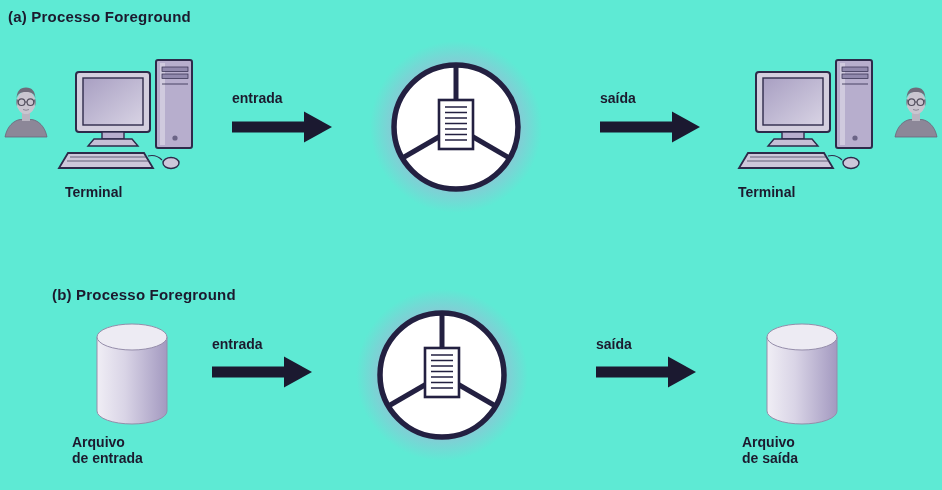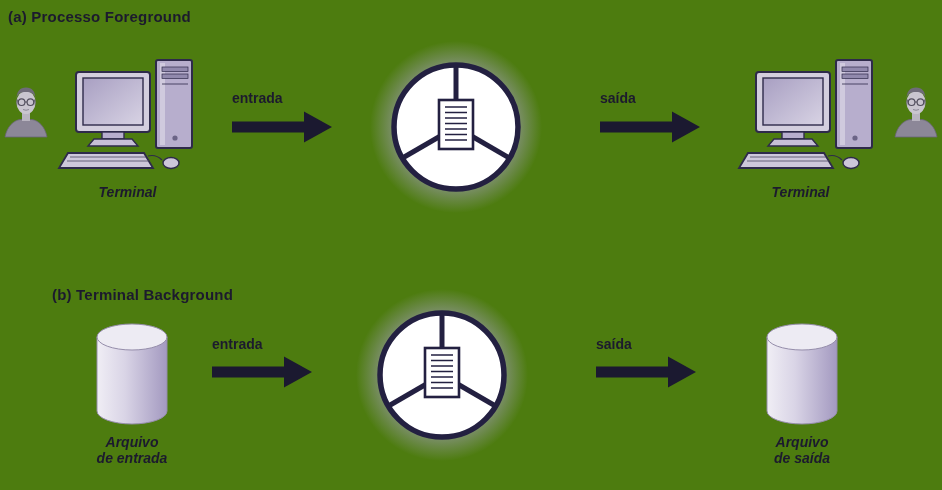--- a/index.html
+++ b/index.html
@@ -1,22 +1,22 @@
 <!DOCTYPE html>
 <html><head>
 <meta charset="utf-8">
 <style>
   * { margin:0; padding:0; box-sizing:border-box; }
   html,body { background:#ffffff; font-family:"Liberation Sans", sans-serif; }
-  .canvas { position:relative; width:942px; height:490px; background:#4d7c0f; overflow:hidden; }
+  .canvas { position:relative; width:942px; height:490px; background:#5eead4; overflow:hidden; }
   .layer { position:absolute; inset:0; }
   .abs { position:absolute; }
   .sec-title { font-weight:bold; font-size:15px; color:#1c1a2e; letter-spacing:0.2px; }
   .arrow-label { font-weight:bold; font-size:14px; color:#1c1a2e; text-align:left; }
-  .caption { font-weight:bold; font-size:14px; color:#1c1a2e; text-align:center; white-space:pre-line; line-height:1.15;font-style:italic; }
+  .caption { font-weight:bold; font-size:14px; color:#1c1a2e; white-space:pre-line; line-height:1.15; }
 </style>
 </head>
 <body>
 
 <svg aria-hidden="true" style="position:absolute;width:0;height:0">
   <defs>
     <linearGradient id="gradScreen" x1="0" y1="0" x2="1" y2="1">
       <stop offset="0" stop-color="#a89fc2"></stop>
       <stop offset="1" stop-color="#d8d3e4"></stop>
     </linearGradient>
@@ -113,21 +113,21 @@
     <svg class="abs" style="left:730px;top:56px" width="160" height="120">
         <use href="#sym-ws"></use>
       </svg>
     <svg class="abs" style="left:894px;top:84px" width="44" height="54">
         <use href="#sym-person"></use>
       </svg>
     <div class="abs caption" style="left:738px;top:184px;width:125px">Terminal</div>
   </div>
 
   <div class="layer">
-    <div class="abs sec-title" style="left:52px;top:286px">(b) Terminal Background</div>
+    <div class="abs sec-title" style="left:52px;top:286px">(b) Processo Foreground</div>
 
     <svg class="abs" style="left:92px;top:318px" width="80" height="112">
         <use href="#sym-cyl"></use>
       </svg>
     <div class="abs caption" style="left:72px;top:434px;width:120px">Arquivo
 de entrada</div>
 
     <div class="abs arrow-label" style="left:212px;top:336px;width:100px">entrada</div>
     <svg class="abs" style="left:212px;top:355px" width="100" height="34">
         <use href="#sym-arrow"></use>

